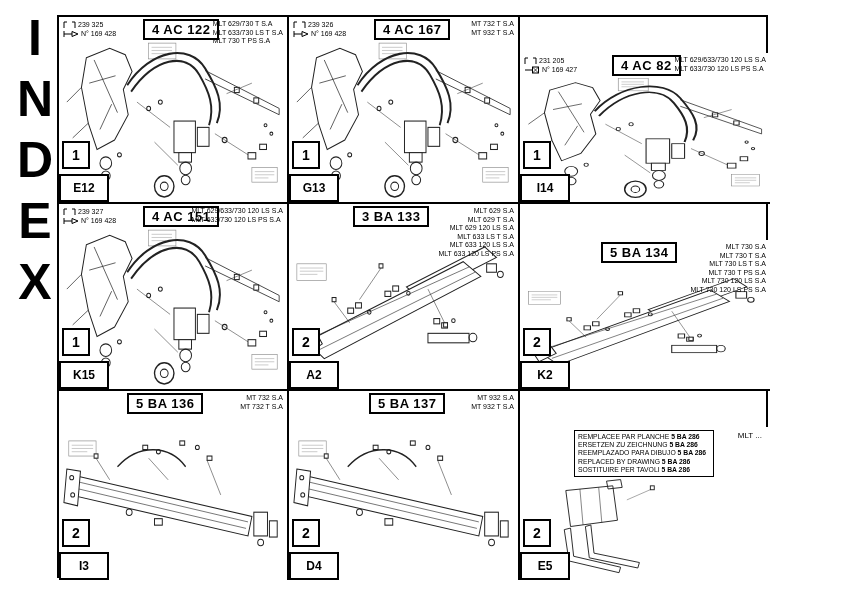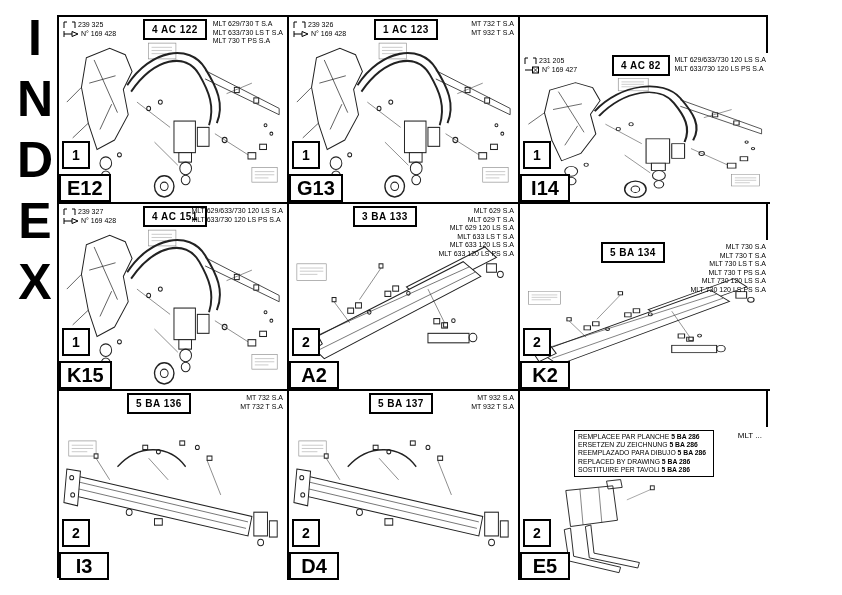--- a/index.html
+++ b/index.html
@@ -13,28 +13,28 @@
         display:grid;grid-template-columns:230px 231px 250px;grid-template-rows:187px 187px 189px;
         border:2px solid #000;box-sizing:border-box;background:#fff;}
   .panel{position:relative;border-right:2px solid #000;border-bottom:2px solid #000;
          box-sizing:border-box;overflow:hidden;background:#fff;}
   .panel:nth-child(3n){border-right:none;margin-top:36px;}
   .panel:nth-child(n+7){border-bottom:none;}
   .sketch{position:absolute;left:2px;top:24px;width:calc(100% - 4px);height:calc(100% - 27px);}
   .refs{position:absolute;top:3px;left:4px;font-size:7px;line-height:9px;white-space:nowrap;}
   .ref-line{display:flex;align-items:center;gap:2px;}
   .title-box{position:absolute;top:2px;border:2px solid #000;background:#fff;font-weight:bold;
-             font-size:10px;letter-spacing:.5px;line-height:17px;padding:0 7px;white-space:nowrap;}
+             font-size:13px;letter-spacing:.5px;line-height:17px;padding:0 7px;white-space:nowrap;}
   .models{position:absolute;top:3px;right:4px;font-size:7px;line-height:8.6px;white-space:nowrap;}
   .models.left{text-align:left;}
   .models.right{text-align:right;}
   .corner-num{position:absolute;left:3px;bottom:33px;width:24px;height:24px;border:2px solid #000;
               background:#fff;font-weight:bold;font-size:14px;display:flex;align-items:center;justify-content:center;}
   .corner-ref{position:absolute;left:0;bottom:0;min-width:50px;height:28px;border:2px solid #000;
-              background:#fff;font-weight:bold;font-size:20px;display:flex;align-items:center;
+              background:#fff;font-weight:bold;font-size:12px;display:flex;align-items:center;
               justify-content:center;padding:0 6px;box-sizing:border-box;}
   
   .notes-box{position:absolute;left:54px;top:3px;width:132px;border:1px solid #000;background:#fff;
              padding:2px 3px;font-size:6.8px;line-height:8.2px;white-space:nowrap;}
   .model-note{position:absolute;top:4px;right:8px;font-size:8px;padding-left:21px;}
   .fork-sketch{position:absolute;left:2px;top:30px;width:180px;height:150px;}
 </style>
 </head>
 <body>
 
@@ -185,21 +185,21 @@
           <span>239 326</span>
         </div>
         <div class="ref-line">
           <svg width="16" height="8" viewBox="0 0 16 8">
               <path d="M1,1 L1,7 M1,4 L9,4" stroke="#000" stroke-width="1" fill="none"></path>
               <path d="M9,1.5 L15,4 L9,6.5 Z" fill="#fff" stroke="#000" stroke-width="1"></path>
             </svg>
           <span>N° 169 428</span>
         </div>
       </div>
-      <div class="title-box" style="left:85px">1 AC 123</div>
+      <div class="title-box" style="left:85px">4 AC 167</div>
       <div class="models right">
         <div>MT 732 T S.A</div>
         <div>MT 932 T S.A</div>
       </div>
       <div class="corner-num">1</div>
       <div class="corner-ref">G13</div>
     </div>
 
     <div class="panel">
       <svg class="sketch" viewBox="0 0 230 150" preserveAspectRatio="none">

